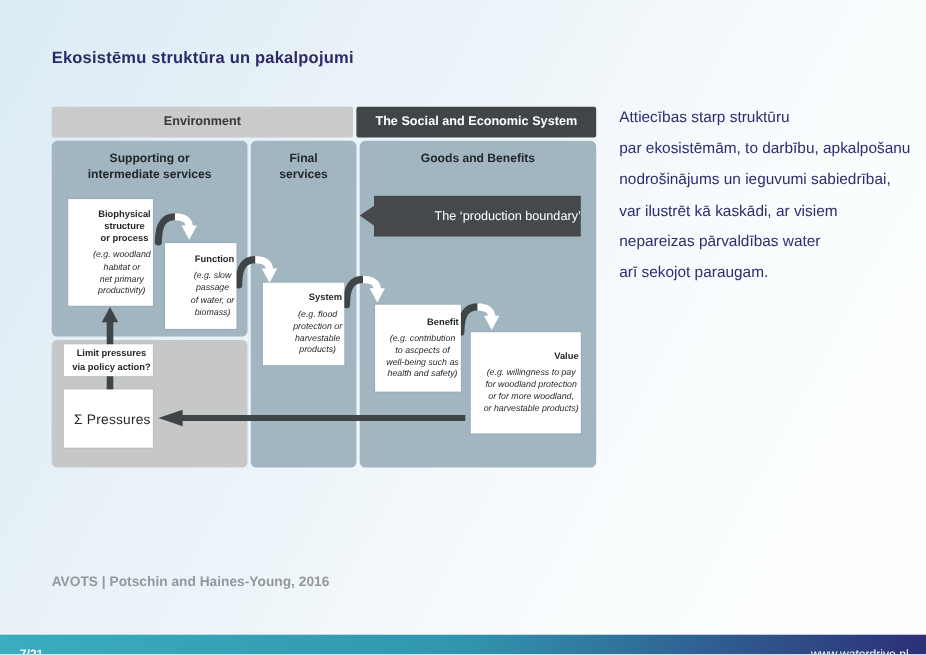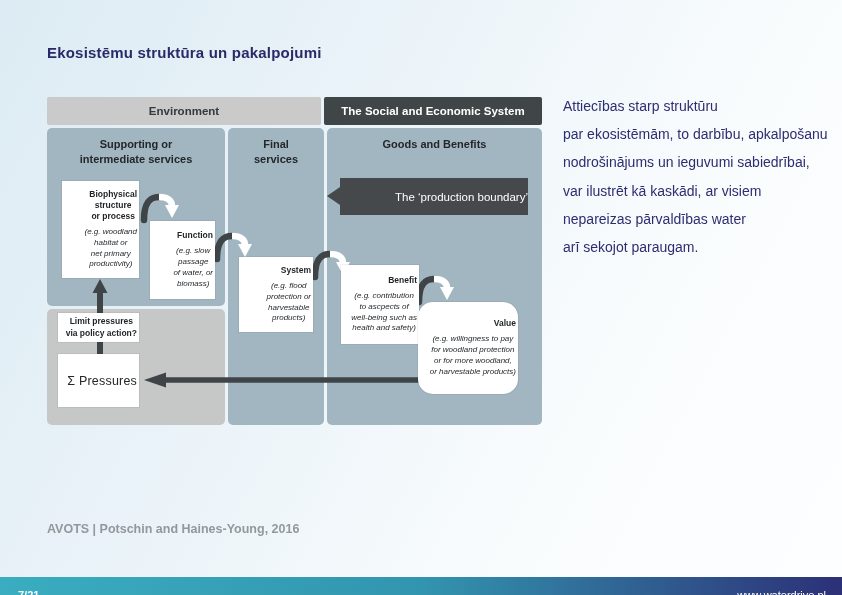--- a/index.html
+++ b/index.html
@@ -32,22 +32,22 @@
   .arrows { position:absolute; left:0; top:0; width:495px; height:328px; z-index:2; }
 
   .wbox { position:absolute; z-index:3; background:#ffffff; box-shadow:0 0 0 1px rgba(0,0,0,.05);
           display:flex; flex-direction:column; align-items:flex-end; justify-content:center;
           text-align:center; color:#1f2326; padding:4px 2px; }
   .wbox .bt { font-weight:bold; font-size:8.5px; line-height:1.3; white-space:pre-line; }
   .wbox .ex { font-style:italic; font-size:8px; line-height:1.35; white-space:pre-line; margin-top:5px; }
   .box-bio  { left:15px;  top:84px;  width:77px;  height:97px; }
   .box-func { left:103px; top:124px; width:65px;  height:78px; }
   .box-serv { left:192px; top:160px; width:74px;  height:75px; }
-  .box-bene { left:294px; top:168px; width:78px;  height:79px; }
-  .box-val  { left:371px; top:205px; width:100px; height:92px;border-radius:15px; }
+  .box-bene { left:294px; top:180px; width:78px;  height:79px; }
+  .box-val  { left:381px; top:205px; width:100px; height:92px; }
   .box-limit { left:11px; top:216px; width:81px; height:29px; }
   .box-limit .bt { font-size:8.5px; }
   .box-sigma { left:11px; top:257px; width:81px; height:53px; }
   .box-sigma .sg { font-size:12.5px; color:#25282a; letter-spacing:.2px; }
 
   .pb { position:absolute; z-index:3; left:293px; top:81px; width:188px; height:37px; background:#45494c;
         color:#ffffff; display:flex; align-items:center; justify-content:flex-end; font-size:11.5px; }
   .pb-notch { position:absolute; z-index:3; left:280px; top:90px; width:0; height:0;
               border-top:9.5px solid transparent; border-bottom:9.5px solid transparent;
               border-right:13px solid #45494c; }

